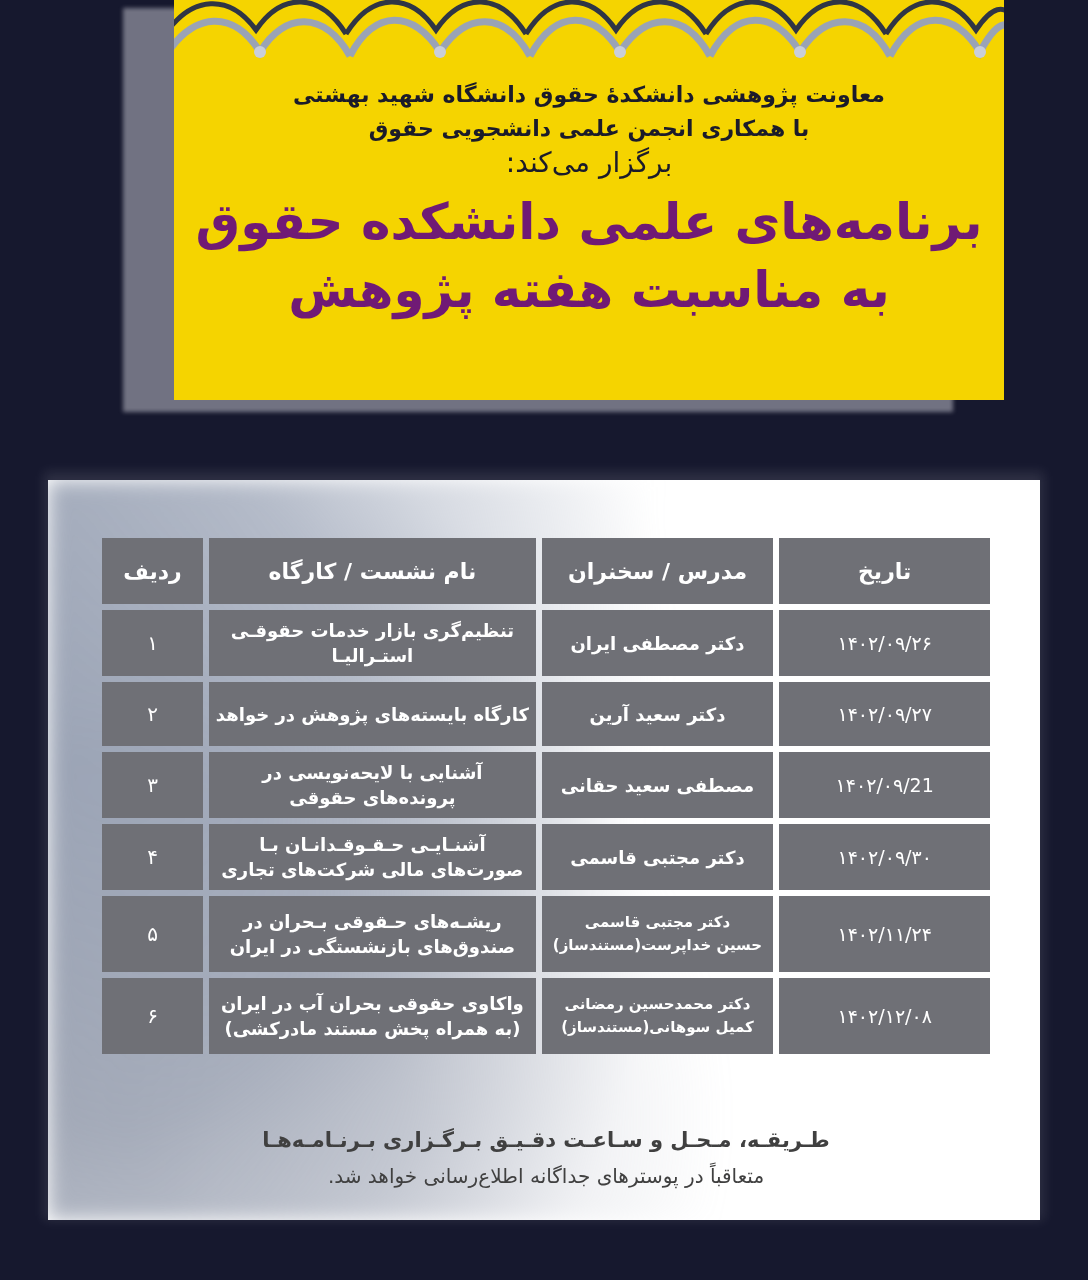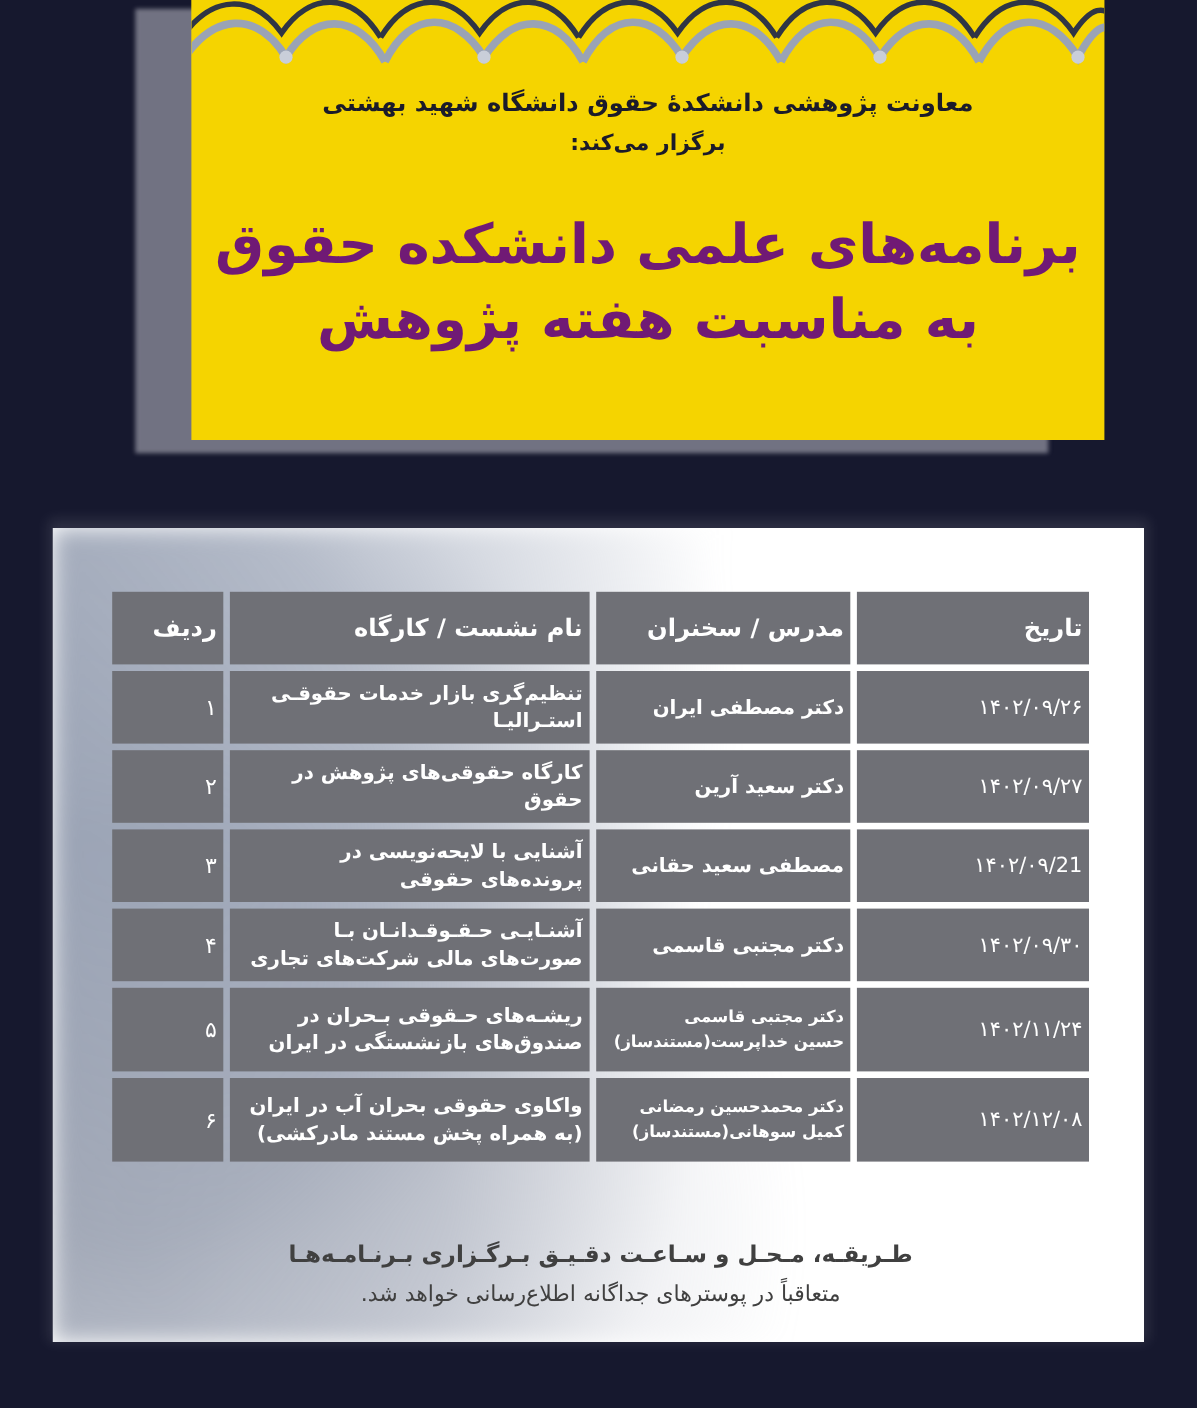--- a/index.html
+++ b/index.html
@@ -49,21 +49,21 @@
     color: #1b1b2a;
     direction: rtl;
   }
   .hdr-line1 {
     font-size: 22px; font-weight: bold; line-height: 34px;
   }
   .hdr-line2 {
     font-size: 22px; font-weight: bold; line-height: 34px;
   }
   .hdr-line3 {
-    font-size: 20px; line-height: 34px; font-weight: bold;
+    font-size: 28px; line-height: 34px; font-weight: normal;
   }
   .hdr-title {
     position: absolute;
     top: 188px; left: 0; width: 830px;
     text-align: center;
     direction: rtl;
     color: #701a75;
     font-weight: bold;
     font-size: 50px;
     line-height: 68px;
@@ -102,21 +102,21 @@
     position: absolute;
     top: 52px; right: 44px;
     width: 900px;
     border-collapse: separate;
     border-spacing: 6px;
     direction: rtl;
   }
   .tbl th, .tbl td {
     background: #6f7076;
     color: #ffffff;
-    text-align: right;
+    text-align: center;
     vertical-align: middle;
     padding: 8px 6px;
     font-size: 17px;
     line-height: 25px;
   }
   .tbl th {
     font-size: 22px;
     font-weight: bold;
     height: 66px;
     background: #6f7076;
@@ -179,20 +179,21 @@
             <circle cx="266" cy="52" r="6"></circle>
           <circle cx="446" cy="52" r="6"></circle>
             <circle cx="626" cy="52" r="6"></circle>
           <circle cx="806" cy="52" r="6"></circle>
         </g>
       </svg>
     </div>
 
     <div class="hdr-lines">
       <div class="hdr-line1">معاونت پژوهشی دانشکدهٔ حقوق دانشگاه شهید بهشتی</div>
+      <div class="hdr-line2">با همکاری انجمن علمی دانشجویی حقوق</div>
       <div class="hdr-line3">برگزار می‌کند:</div>
     </div>
 
     <div class="hdr-title">
       <span class="l1">برنامه‌های علمی دانشکده حقوق</span>
       <span class="l2">به مناسبت هفته پژوهش</span>
     </div>
   </div>
 
   <div class="card-shadow"></div>
@@ -212,21 +213,21 @@
       <tbody>
         <tr>
           <td class="c-date">۱۴۰۲/۰۹/۲۶</td>
           <td class="c-speaker">دکتر مصطفی ایران</td>
           <td class="c-name">تنظیم‌گری بازار خدمات حقوقـی استـرالیـا</td>
           <td class="c-radif">۱</td>
         </tr>
         <tr>
           <td class="c-date">۱۴۰۲/۰۹/۲۷</td>
           <td class="c-speaker">دکتر سعید آرین</td>
-          <td class="c-name">کارگاه حقوقی‌های پژوهش در حقوق</td>
+          <td class="c-name">کارگاه بایسته‌های پژوهش در خواهد</td>
           <td class="c-radif">۲</td>
         </tr>
         <tr>
           <td class="c-date">۱۴۰۲/۰۹/21</td>
           <td class="c-speaker">مصطفی سعید حقانی</td>
           <td class="c-name">آشنایی با لایحه‌نویسی در پرونده‌های حقوقی</td>
           <td class="c-radif">۳</td>
         </tr>
         <tr>
           <td class="c-date">۱۴۰۲/۰۹/۳۰</td>

